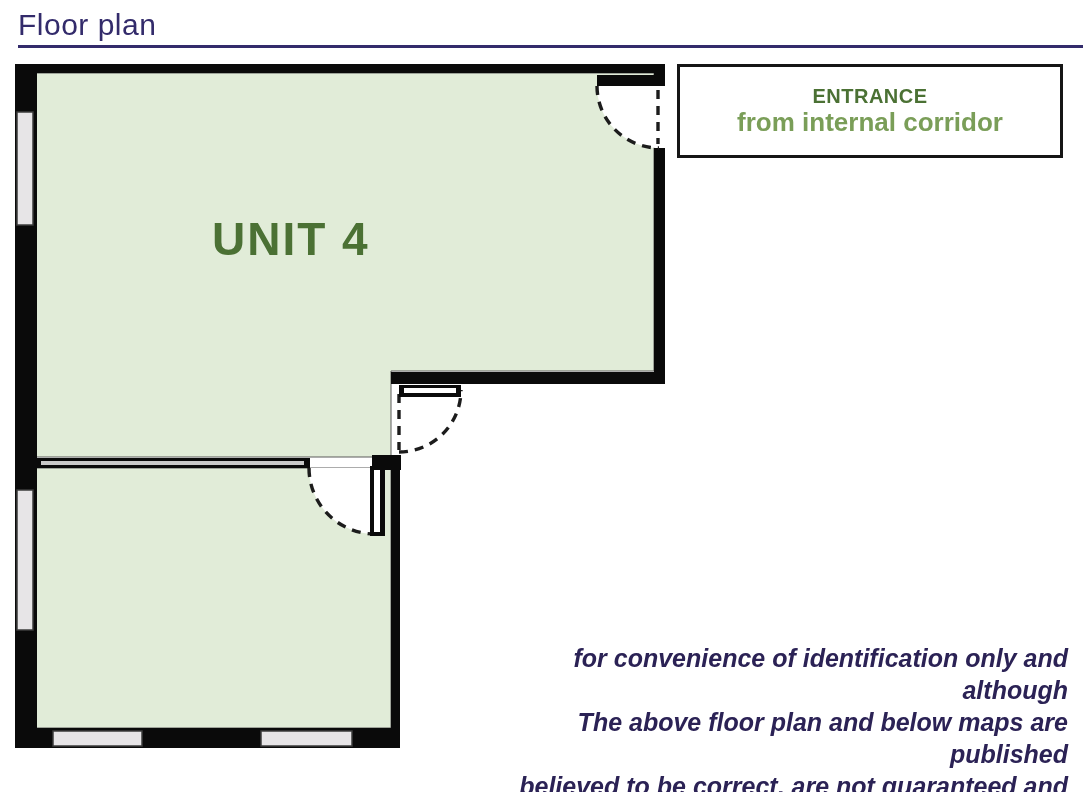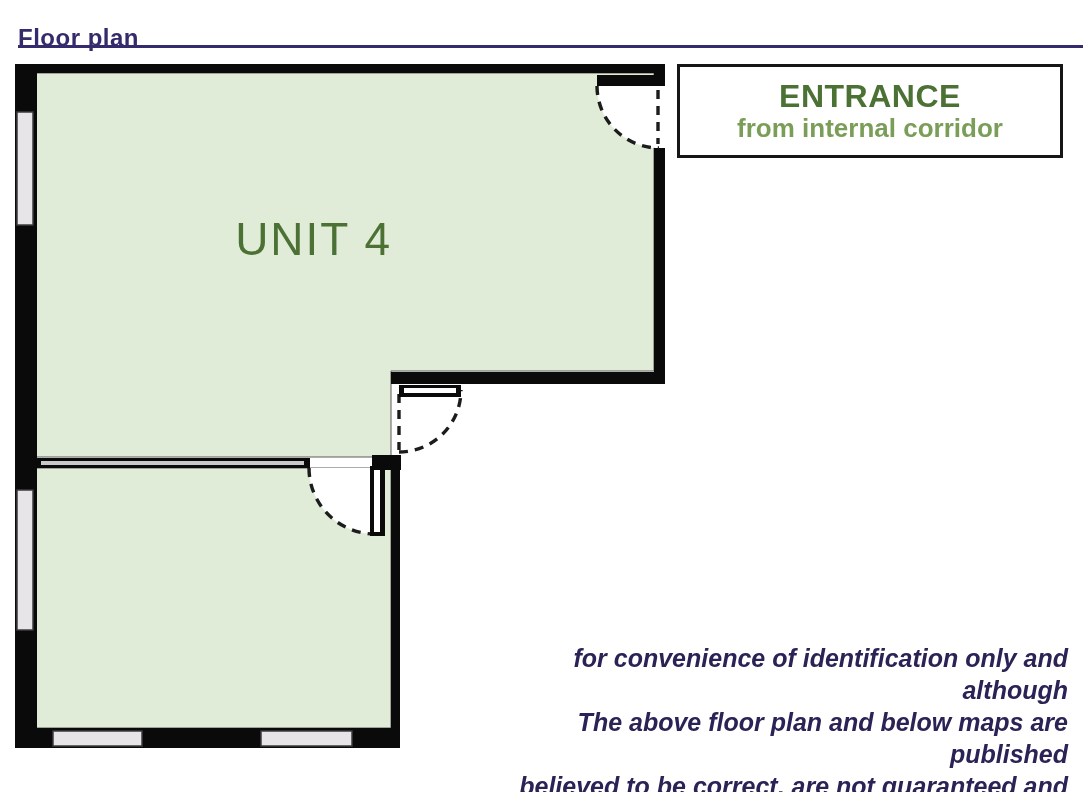--- a/index.html
+++ b/index.html
@@ -1,49 +1,49 @@
 <!DOCTYPE html>
 <html style="--title: #332b6b; --underline: #332b6b; --room-fill: #e1ecd8; --wall: #0a0a0a; --window-fill: #e7e5e7; --unit-label: #4b7134; --entrance-title: #4b7134; --entrance-subtitle: #7a9e58; --disclaimer: #2b2255;"><head>
 <meta charset="utf-8">
 <style>
   html,body{margin:0;padding:0;background:#fff;}
   .page{
     position:relative;width:1088px;height:792px;background:#ffffff;
     font-family:"Liberation Sans", sans-serif;overflow:hidden;
   }
   .page-title{
-    position:absolute;left:18px;top:24px;
-    font-size:24px;font-weight:bold;letter-spacing:.5px;
+    position:absolute;left:18px;top:8px;
+    font-size:30px;font-weight:normal;letter-spacing:.5px;
     color:var(--title,#332b6b);
   }
   .title-underline{
     position:absolute;left:18px;top:45px;width:1065px;height:3px;
     background:var(--underline,#332b6b);
   }
   .plan-svg{position:absolute;left:0;top:0;}
   .room{fill:var(--room-fill,#e1ecd8);stroke:#5a5a5a;stroke-width:1;}
   .wall{fill:var(--wall,#0a0a0a);stroke:none;}
   .wall-core{fill:#c9c9c9;}
   .window{fill:var(--window-fill,#e7e5e7);stroke:#3c3c3c;stroke-width:1.5;}
   .wedge{fill:#ffffff;stroke:none;}
   .swing{fill:none;stroke:#1c1c1c;stroke-width:3.4;stroke-dasharray:9 7;}
   .leaf{fill:var(--wall,#0a0a0a);}
   .leaf-core{fill:#ffffff;}
   .unit-label{
-    position:absolute;left:212px;top:212px;width:180px;text-align:right;
-    font-size:46px;font-weight:normal;letter-spacing:2px;
+    position:absolute;left:212px;top:212px;width:180px;text-align:left;
+    font-size:46px;font-weight:bold;letter-spacing:2px;
     color:var(--unit-label,#4b7134);
   }
   .entrance-box{
     position:absolute;left:677px;top:64px;width:380px;height:88px;
     background:#ffffff;border:3px solid #161616;
     display:flex;flex-direction:column;align-items:center;justify-content:center;
   }
   .entrance-title{
-    font-size:32px;font-weight:bold;letter-spacing:.5px;line-height:1.15;
+    font-size:20px;font-weight:bold;letter-spacing:.5px;line-height:1.15;
     color:var(--entrance-title,#4b7134);
   }
   .entrance-subtitle{
     font-size:26px;font-weight:bold;line-height:1.15;
     color:var(--entrance-subtitle,#7a9e58);
   }
   .disclaimer{
     position:absolute;right:20px;top:642px;width:560px;
     text-align:right;font-style:italic;font-weight:600;
     font-size:25px;line-height:32px;

